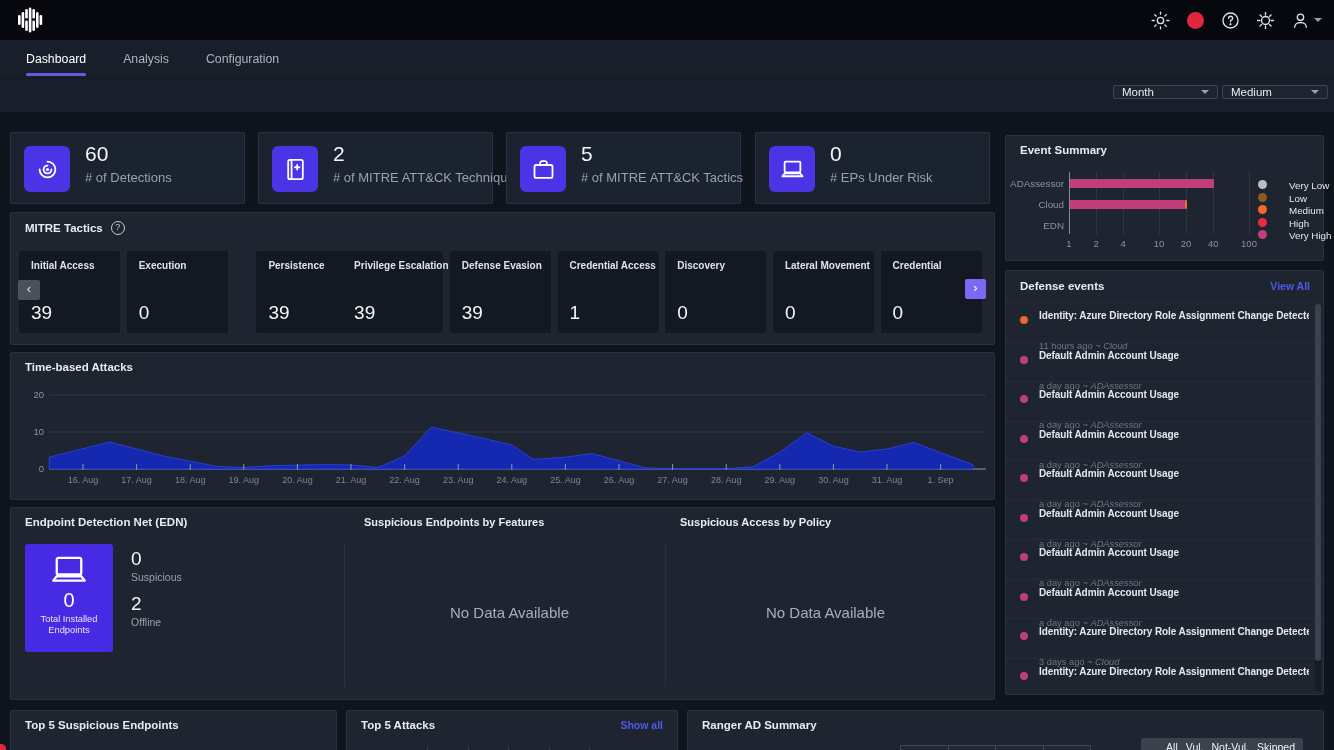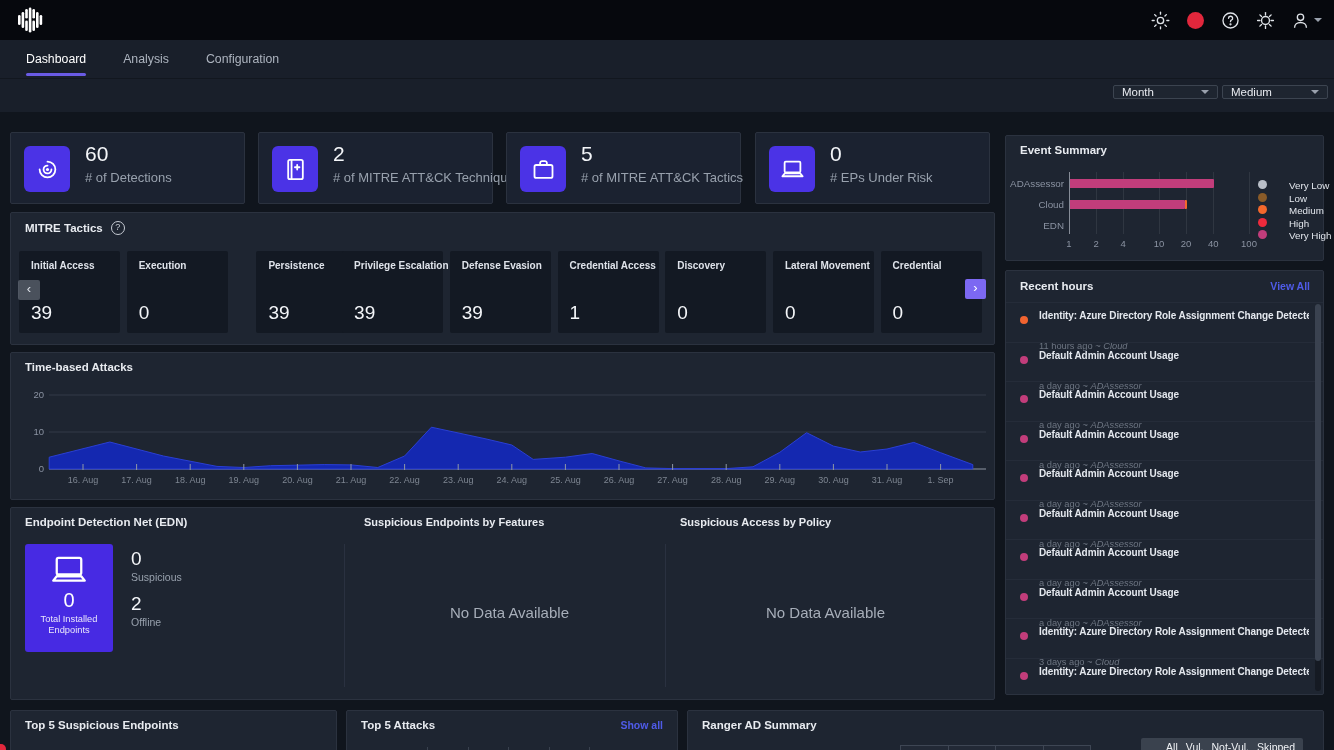--- a/index.html
+++ b/index.html
@@ -420,21 +420,21 @@
         <span class="lg-lab">High</span>
       </div>
       <div class="lg-item">
         <span class="lg-dot" style="background: rgb(194, 61, 123);"></span>
         <span class="lg-lab">Very High</span>
       </div>
     </div>
 </div>
 
 <div class="panel" id="re-panel">
-  <div class="panel-title" id="re-title">Recent hours</div>
+  <div class="panel-title" id="re-title">Defense events</div>
   <div class="linklike" id="re-viewall">View All</div>
   <div id="re-list">
       <div class="ev">
         <span class="dot" style="background: rgb(242, 100, 48);"></span>
         <div class="ev-t">Identity: Azure Directory Role Assignment Change Detected</div>
         <div class="ev-m"><span>11 hours ago</span> ~ <i>Cloud</i></div>
       </div>
       <div class="ev">
         <span class="dot" style="background: rgb(194, 61, 123);"></span>
         <div class="ev-t">Default Admin Account Usage</div>

